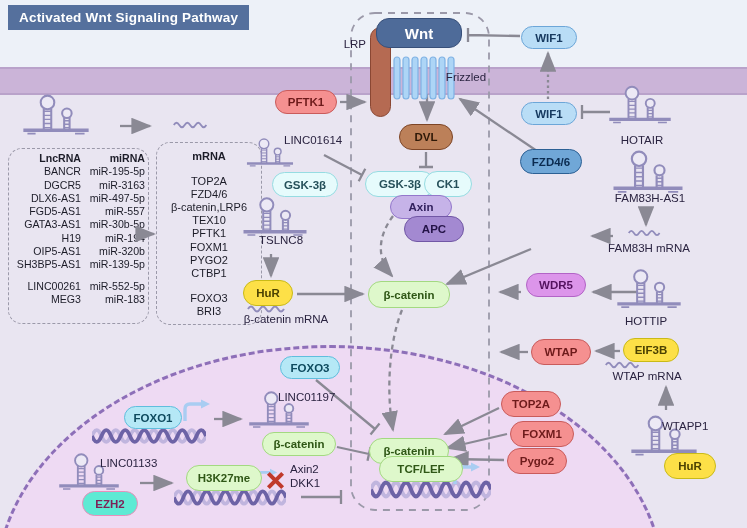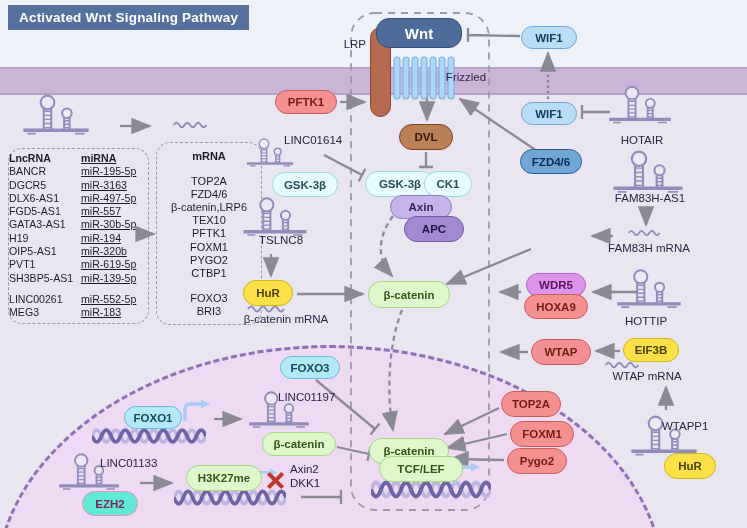--- a/index.html
+++ b/index.html
@@ -8,23 +8,23 @@
   .bg{position:absolute;left:0;right:0;}
   #extracellular{top:0;height:67px;background:#edf1f8;}
   #membrane{top:67px;height:28px;background:#cbb4d8;border-top:2px solid #b9a2ca;border-bottom:2px solid #b9a2ca;box-sizing:border-box;}
   #nucleus{position:absolute;left:-5px;top:345px;width:670px;height:480px;border-radius:50%;
            background:#eedaf3;border:3px dashed #8d6fb8;box-sizing:border-box;z-index:1;}
   #titlebar{position:absolute;left:8px;top:5px;background:#55709d;color:#fff;
             font-size:13.5px;font-weight:600;padding:5px 11px;z-index:6;letter-spacing:.2px;}
   .dashedbox{position:absolute;border:1.6px dashed #9b99a9;border-radius:14px;z-index:2;box-sizing:border-box;}
   #lncbox{left:8px;top:148px;width:141px;height:176px;padding-top:3px;}
   #mrnabox{left:156px;top:142px;width:106px;height:183px;padding-top:7px;}
-  .tbl{display:flex;flex-direction:column;font-size:10.6px;color:#1c1c28;line-height:13.3px;text-align:left;}
+  .tbl{display:flex;flex-direction:column;font-size:10.6px;color:#1c1c28;line-height:13.3px;text-align:right;}
   .tr{display:flex;}
-  .c1{width:72px;} .c2{width:64px;text-decoration:underline;}
+  .c1{width:72px;} .c2{width:64px;}
   .gap8{height:8px;} .gap12{height:12px;}
   .mlist{font-size:11px;color:#1c1c28;line-height:13.1px;text-align:center;}
   .node{position:absolute;z-index:5;display:flex;align-items:center;justify-content:center;
         font-size:11.5px;font-weight:600;border-radius:13px;border:1.6px solid;box-sizing:border-box;white-space:nowrap;}
   .red{background:#f59090;border-color:#c95b5b;color:#6e1b1b;}
   .yellow{background:#fde047;border-color:#c9ba17;color:#4c4202;}
   .lblue{background:#b9ddf6;border-color:#6ca6d8;color:#173a60;}
   .cyan{background:#b5e8f6;border-color:#5fbedd;color:#0e4a5e;}
   .steel{background:#70a7d7;border-color:#2c6094;color:#0b2b50;}
   .pcyan{background:#e6fbfc;border-color:#96dce2;color:#26505a;}
@@ -153,24 +153,20 @@
         </div>
       <div class="tr">
           <span class="c1">H19</span>
           <span class="c2">miR-194</span>
         </div>
       <div class="tr">
           <span class="c1">OIP5-AS1</span>
           <span class="c2">miR-320b</span>
         </div>
       <div class="tr">
-          <span class="c1">PVT1</span>
-          <span class="c2">miR-619-5p</span>
-        </div>
-      <div class="tr">
           <span class="c1">SH3BP5-AS1</span>
           <span class="c2">miR-139-5p</span>
         </div>
       <div class="gap8"></div>
       <div class="tr">
           <span class="c1">LINC00261</span>
           <span class="c2">miR-552-5p</span>
         </div>
       <div class="tr">
           <span class="c1">MEG3</span>
@@ -281,21 +277,20 @@
   <div class="node steel" style="left:520px;top:149px;width:62px;height:25px">FZD4/6</div>
   <div class="node brown" style="left:399px;top:124px;width:54px;height:26px">DVL</div>
   <div class="node pcyan" style="left:272px;top:172px;width:66px;height:25px">GSK-3β</div>
   <div class="node pcyan" style="left:365px;top:171px;width:70px;height:26px">GSK-3β</div>
   <div class="node pcyan" style="left:424px;top:171px;width:48px;height:26px">CK1</div>
   <div class="node lpurple" style="left:390px;top:195px;width:62px;height:24px">Axin</div>
   <div class="node purple" style="left:404px;top:216px;width:60px;height:26px">APC</div>
   <div class="node yellow" style="left:243px;top:280px;width:50px;height:26px">HuR</div>
   <div class="node green" style="left:368px;top:281px;width:82px;height:27px">β-catenin</div>
   <div class="node orchid" style="left:526px;top:273px;width:60px;height:24px">WDR5</div>
-  <div class="node red" style="left:524px;top:294px;width:64px;height:25px">HOXA9</div>
   <div class="node red" style="left:531px;top:339px;width:60px;height:26px">WTAP</div>
   <div class="node yellow" style="left:623px;top:338px;width:56px;height:24px">EIF3B</div>
   <div class="node yellow" style="left:664px;top:453px;width:52px;height:26px">HuR</div>
   <div class="node cyan" style="left:280px;top:356px;width:60px;height:23px">FOXO3</div>
   <div class="node cyan" style="left:124px;top:406px;width:58px;height:23px">FOXO1</div>
   <div class="node green" style="left:262px;top:432px;width:74px;height:24px">β-catenin</div>
   <div class="node pink" style="left:82px;top:491px;width:56px;height:25px">EZH2</div>
   <div class="node green" style="left:186px;top:465px;width:76px;height:26px">H3K27me</div>
   <div class="node green" style="left:369px;top:438px;width:80px;height:26px">β-catenin</div>
   <div class="node green" style="left:379px;top:456px;width:84px;height:26px">TCF/LEF</div>

